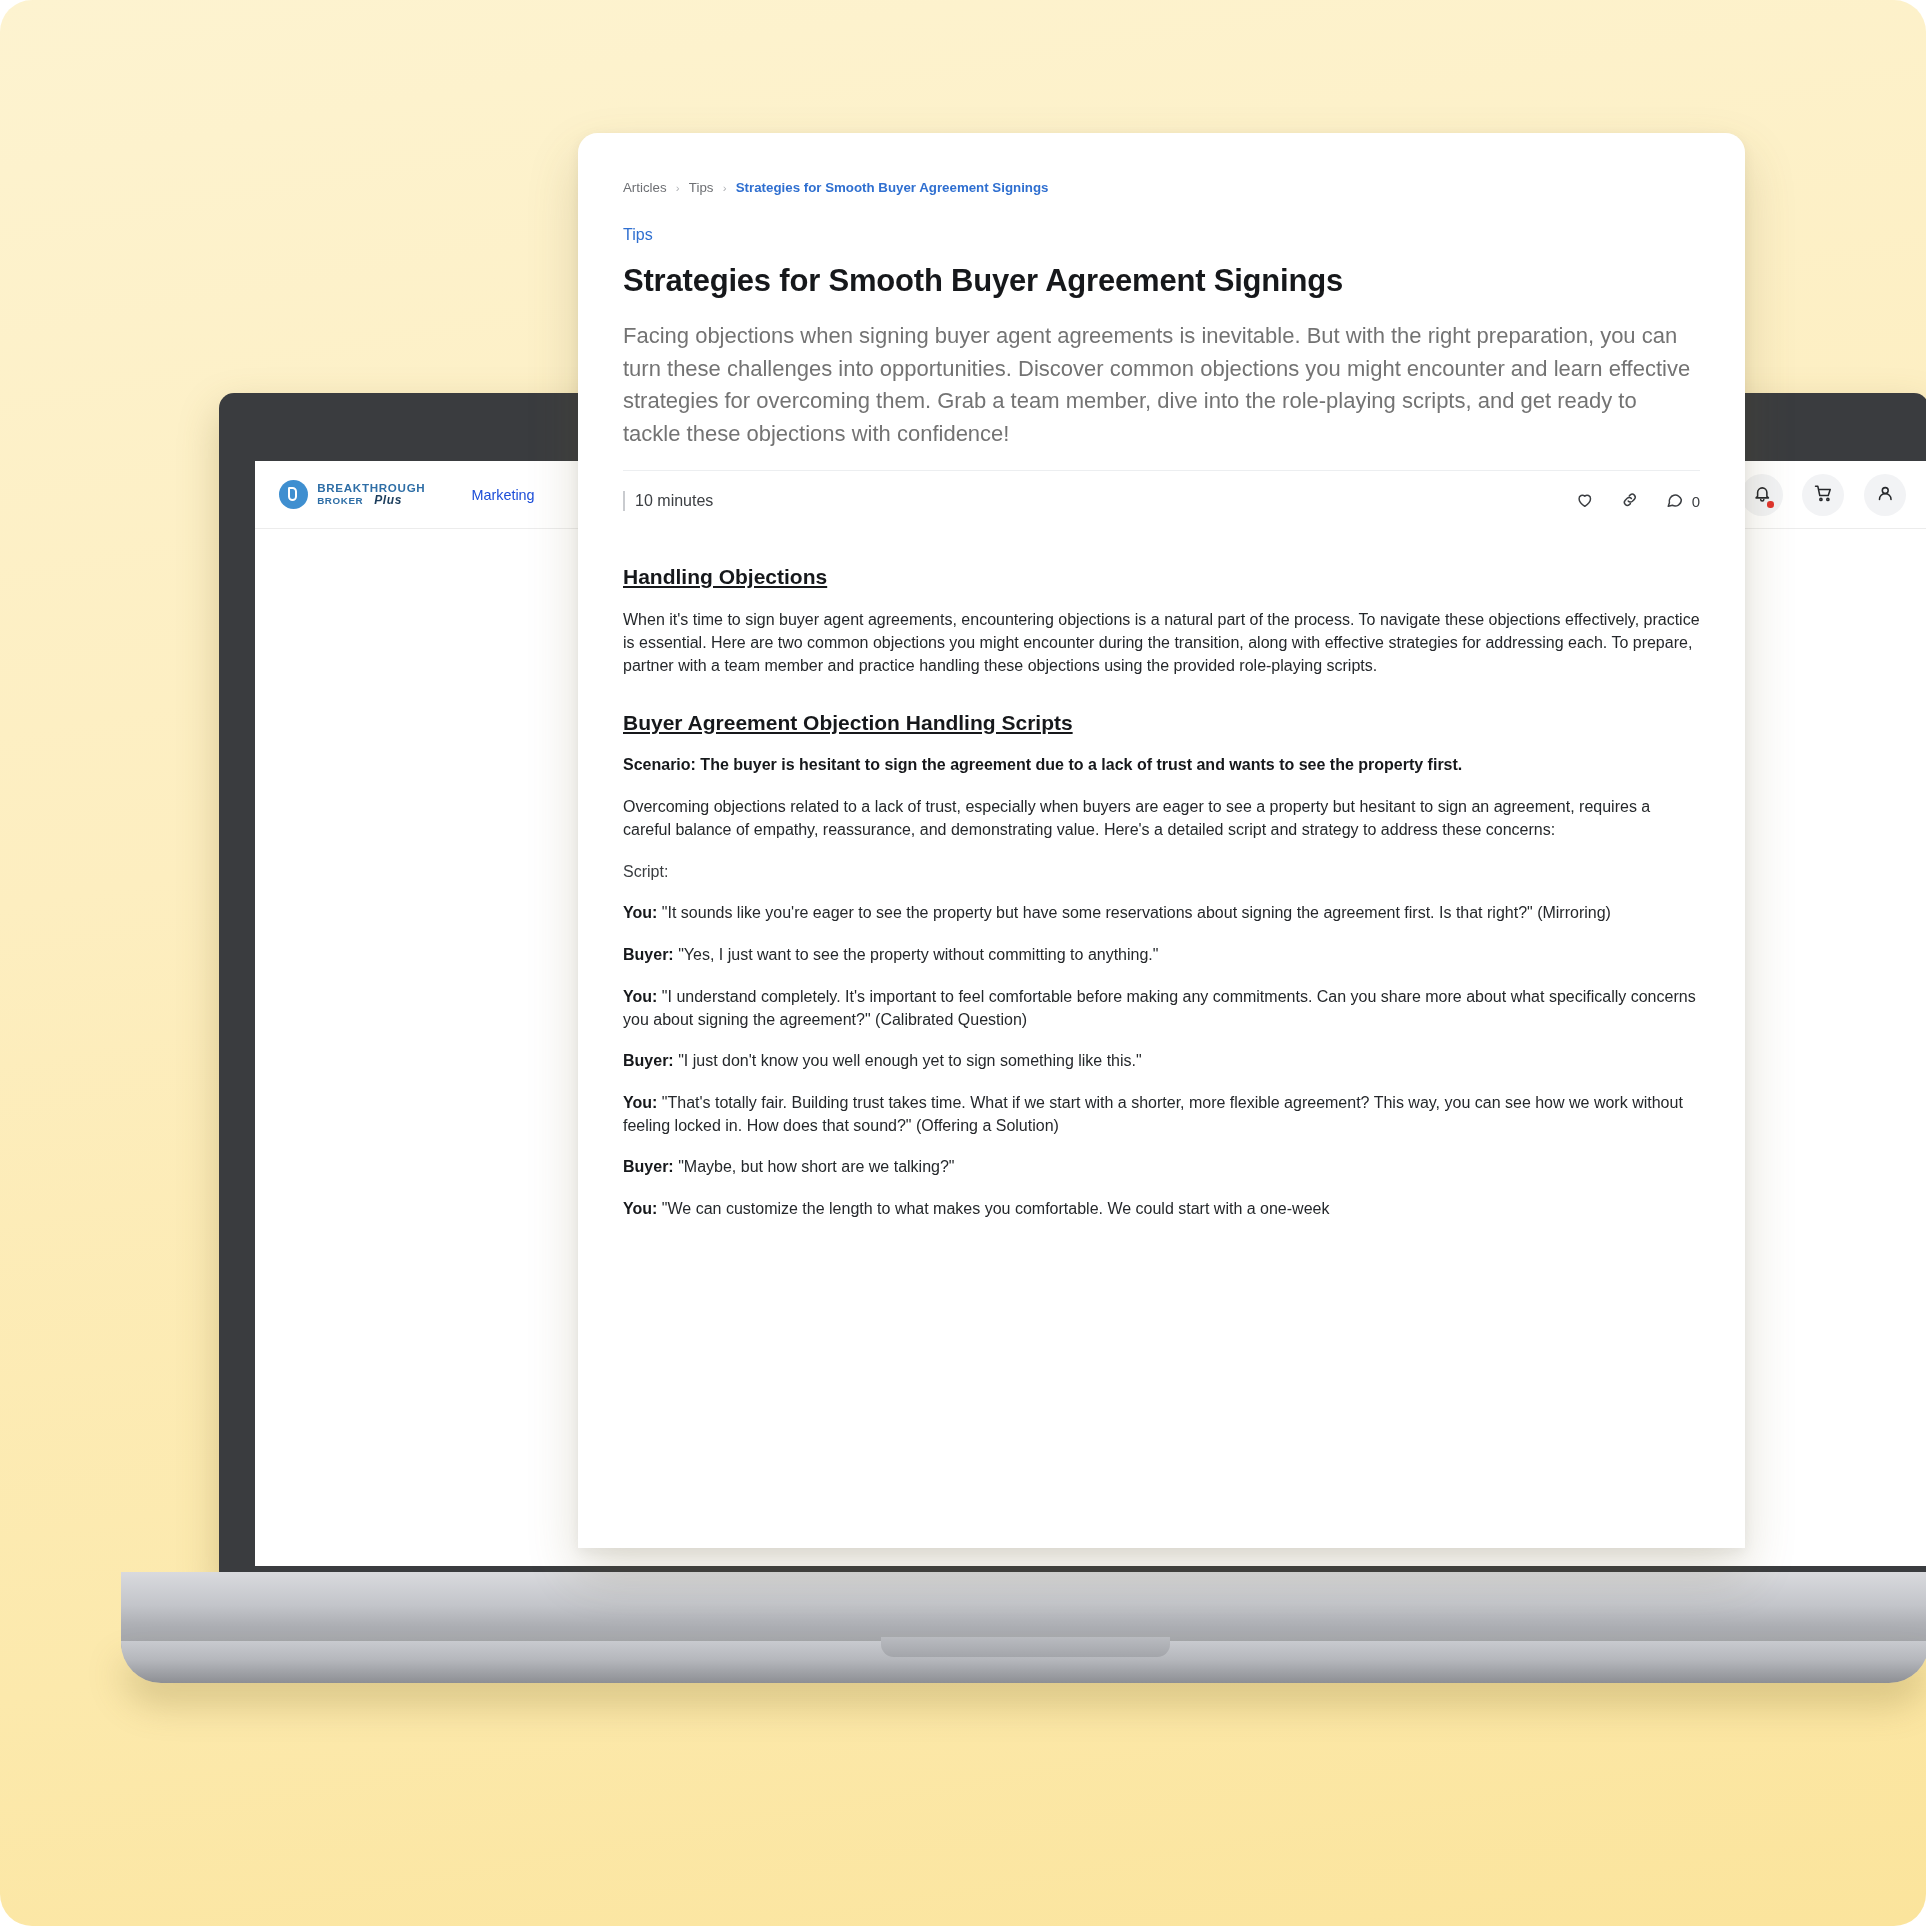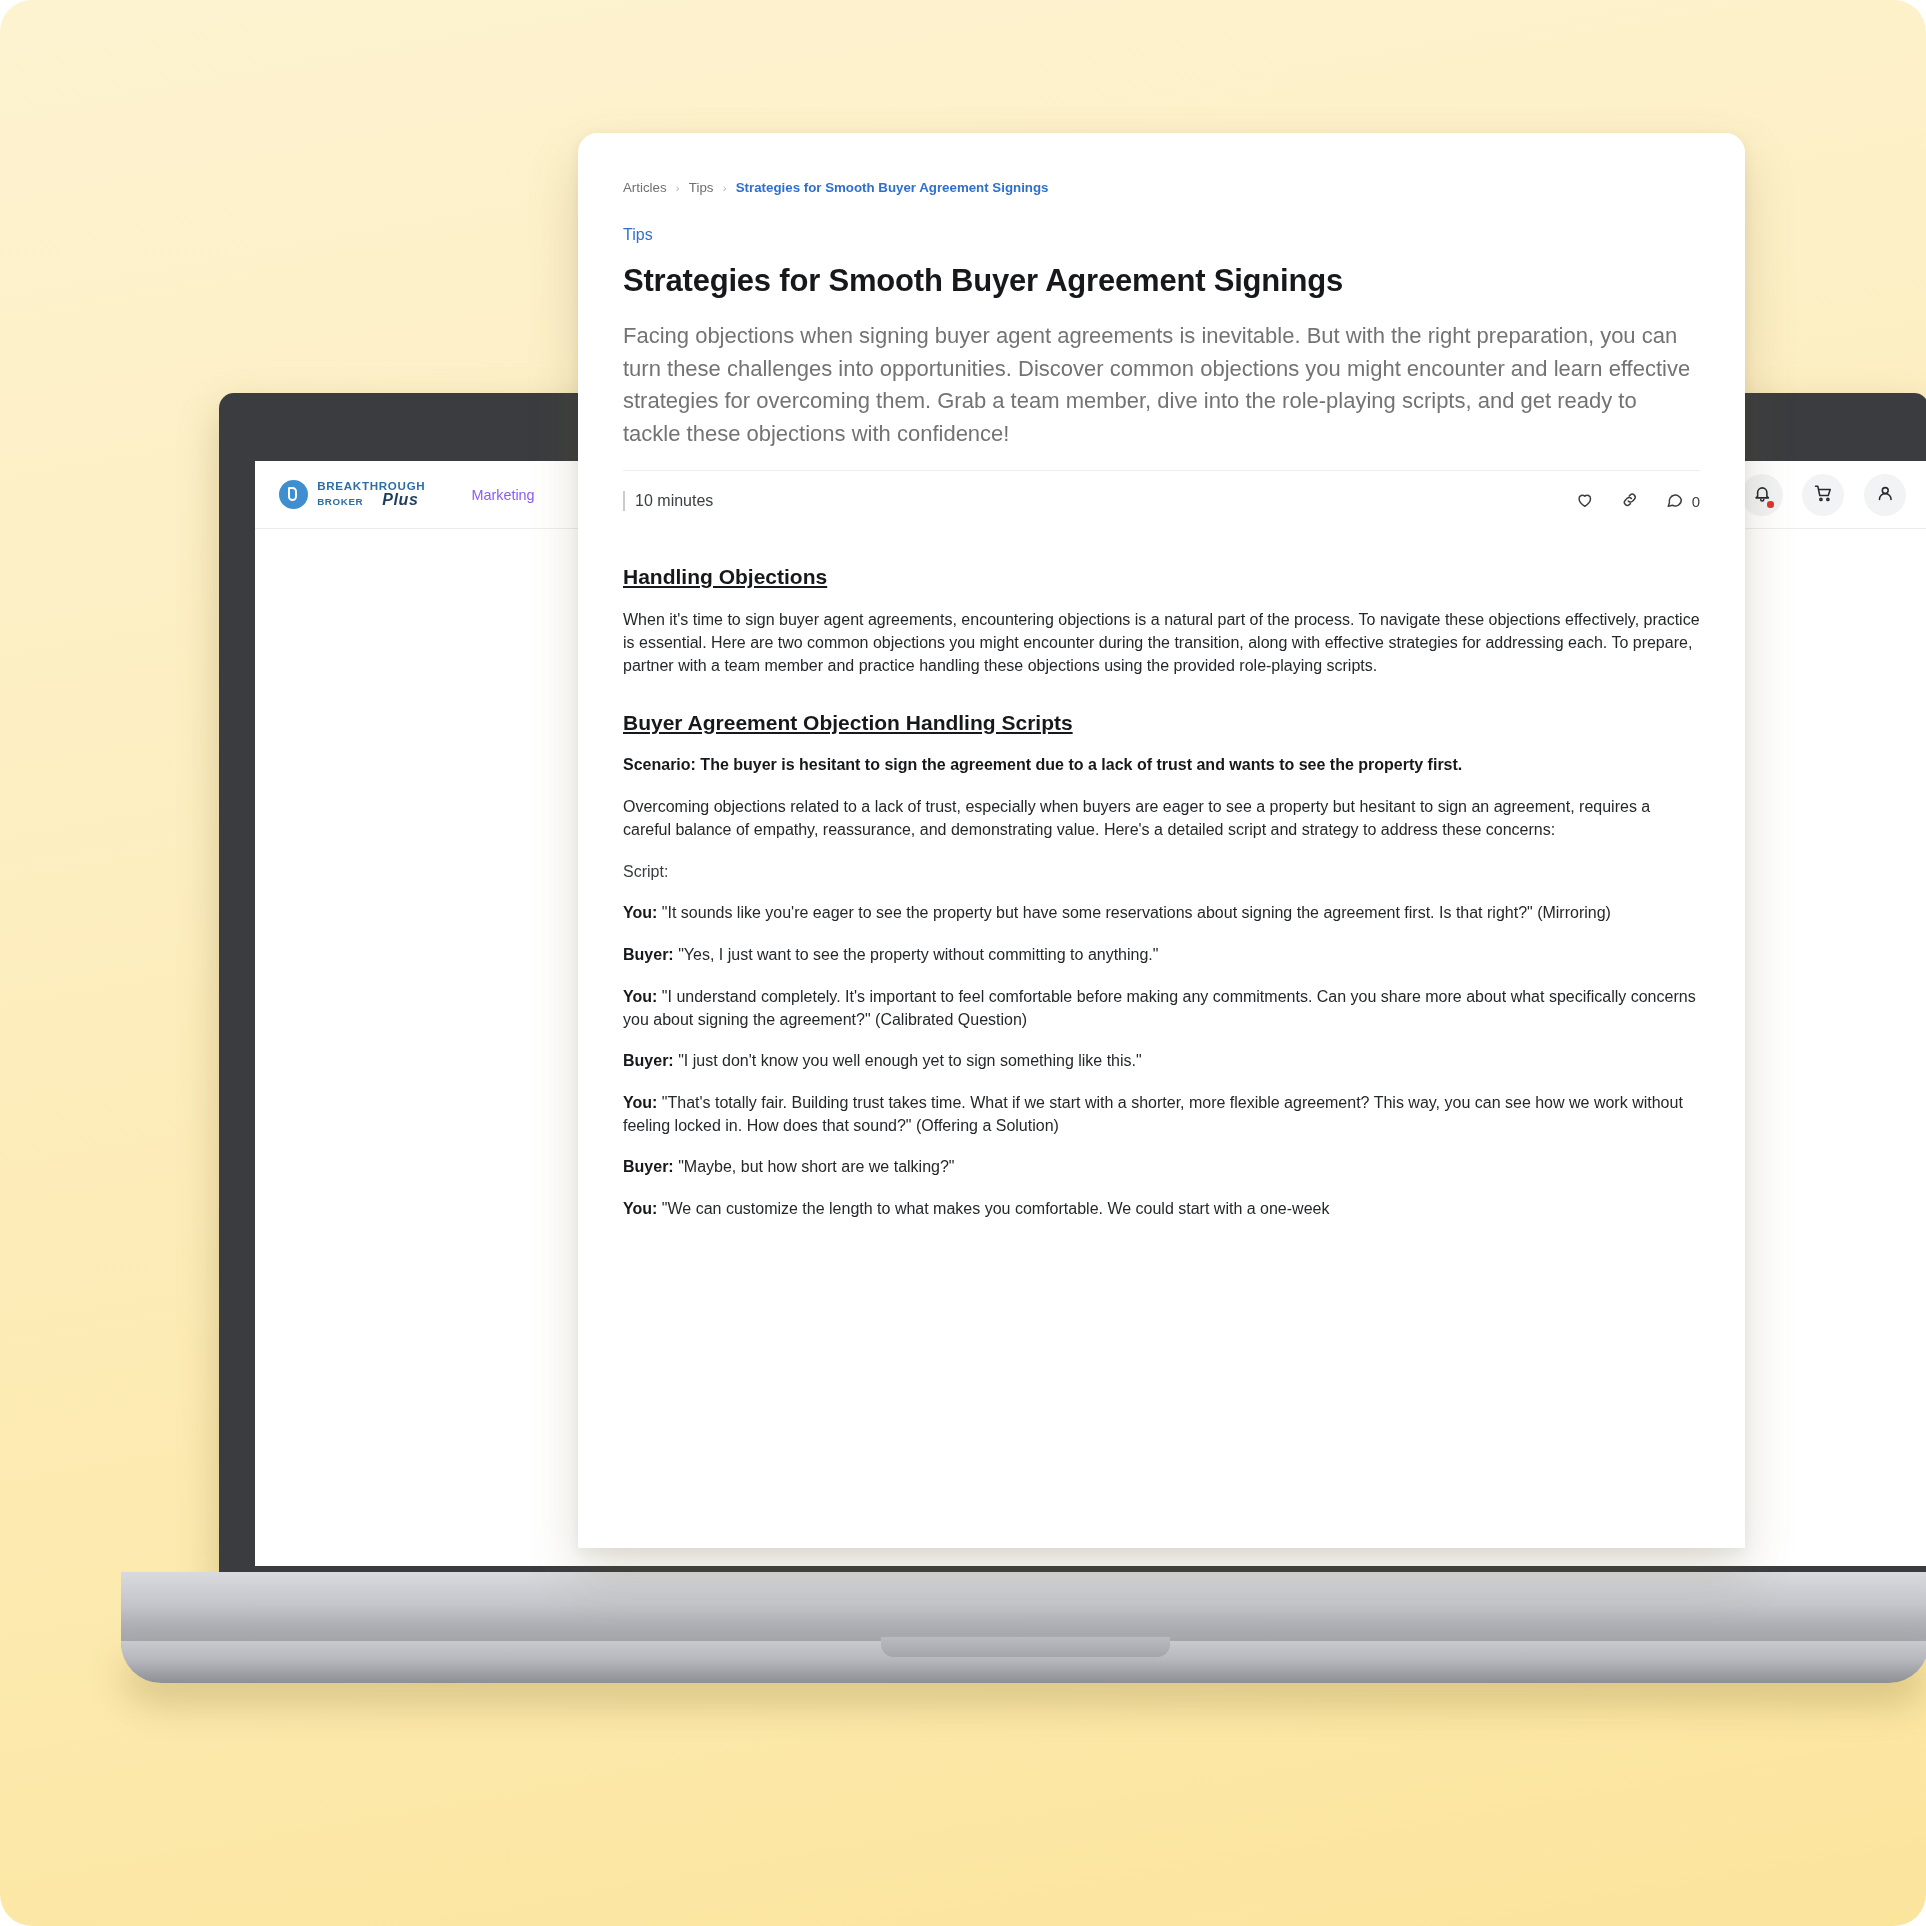--- a/index.html
+++ b/index.html
@@ -137,30 +137,30 @@
   #brand-line2 {
     font-size: 9.8px;
     letter-spacing: 0.6px;
     font-weight: 700;
     color: #2e6ea6;
   }
   #brand-plus {
     font-style: italic;
     font-weight: 700;
     color: #1c3d5c;
-    font-size: 16px;
-    margin-left: 19px;
+    font-size: 12px;
+    margin-left: 11px;
   }
   #main-nav {
     display: flex;
     align-items: flex-end;
     gap: 32px;
     margin-left: 46px;
     font-size: 14.4px;
-    color: #8b5cf6;
+    color: #1d4ed8;
   }
   #topbar-actions {
     margin-left: auto;
     display: flex;
     align-items: center;
     gap: 19.6px;
   }
   .round-btn {
     width: 42px; height: 42px;
     border-radius: 50%;

